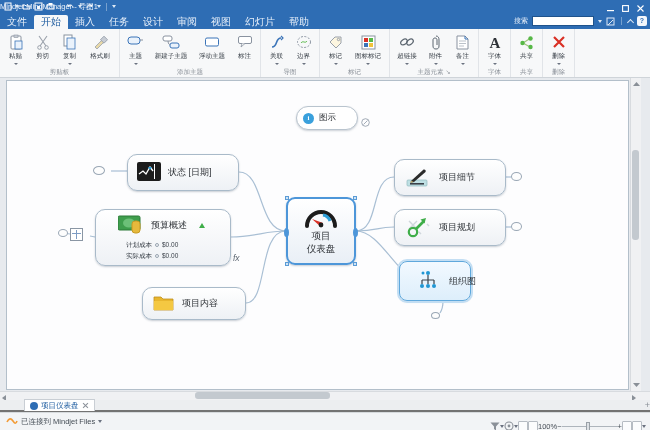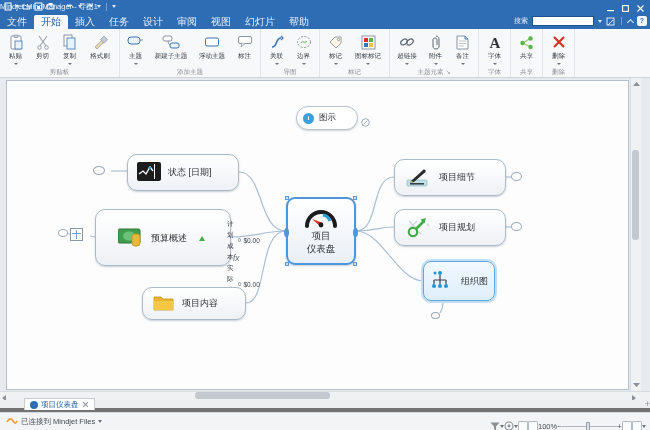--- a/index.html
+++ b/index.html
@@ -62,21 +62,21 @@
   .sqicon::before { content:""; position:absolute; left:1px; right:1px; top:4px; border-top:1px solid #7d9cc4; }
   .sqicon::after { content:""; position:absolute; left:5px; top:1px; bottom:1px; border-left:1px solid #7d9cc4; }
 
   
   .hscroll { left:0; top:391px; width:650px; height:9px; background:#f0f1f3; border-top:1px solid #d8dbdf; display:flex; align-items:center; }
   .hthumb { position:absolute; left:195px; top:392px; width:135px; height:7px; background:#c3c9cf; border-radius:3px; }
   .vscroll { left:630px; top:78px; width:11px; height:313px; background:#f0f1f3; border-left:1px solid #d8dbdf; }
   .vthumb { position:absolute; left:632px; top:150px; width:7px; height:90px; background:#c3c9cf; border-radius:3px; }
 
   
-  .tabstrip { left:0; top:400px; width:650px; height:12px; background:#eceef0; border-bottom:4px solid #737373; display:flex; align-items:center;justify-content:space-between; }
+  .tabstrip { left:0; top:400px; width:650px; height:12px; background:#eceef0; border-bottom:2px solid #737373; display:flex; align-items:center;justify-content:space-between; }
   .doctab { margin-left:24px; height:12px; background:#fff; border:1px solid #c9ced4; border-bottom:none; display:flex; align-items:center; gap:3px; padding:0 5px; }
   .doctab .dlab { color:#1f5da0; font-size:7.5px; }
   .docicon { width:8px; height:8px; border-radius:50%; background:#2e6db4; }
   .closex { position:relative; width:7px; height:7px; }
   .closex::before,.closex::after { content:""; position:absolute; left:0; top:3px; width:7px; height:1px; background:#8a9098; }
   .closex::before { transform:rotate(45deg); } .closex::after { transform:rotate(-45deg); }
 
   
   .statusbar { left:0; top:412px; width:650px; height:18px; background:#f2f4f6; border-top:1px solid #d6dadd; display:flex; align-items:center; font-size:7.5px; color:#444c55; }
   .sleft { display:flex; align-items:center; gap:3px; padding-left:6px; }
@@ -459,21 +459,21 @@
   <div class="node" style="left:127px; top:154px; width:112px; height:37px; padding-left:9px; gap:7px;">
     <span><svg width="24" height="19">
           <rect x="0" y="0" width="24" height="19" rx="2" fill="#1c1c1c"></rect>
           <path d="M2 12 L6 9 L9 12 L13 5 L16 9" fill="none" stroke="#fff" stroke-width="1.3"></path>
           <path d="M17.5 2 L17.5 17" stroke="#fff" stroke-width="1"></path>
           <path d="M11 5 L15 5 L13 8 Z" fill="#2e9fd8"></path>
         </svg></span>
     <span class="nlab">状态 [日期]</span>
   </div>
 
-  <div class="node" style="left:95px; top:209px; width:136px; height:57px; flex-direction:row; align-items:stretch; justify-content:flex-start; padding:5px 8px 3px 8px;">
+  <div class="node" style="left:95px; top:209px; width:136px; height:57px; flex-direction:column; align-items:stretch; justify-content:flex-start; padding:5px 8px 3px 8px;">
     <div style="display:flex; align-items:center; gap:7px; padding-left:14px;">
       <span><svg width="26" height="19">
             <rect x="0" y="1" width="22" height="14" rx="1.5" fill="#3f9e4d" stroke="#2c7a38"></rect>
             <ellipse cx="11" cy="8" rx="6" ry="4.5" fill="#6cc078"></ellipse>
             <rect x="14" y="6" width="8" height="12" rx="3" fill="#e6b93c" stroke="#c79a23"></rect>
           </svg></span>
       <span class="nlab">预算概述</span>
       <span class="rollup"></span>
     </div>
     <div class="props" style="margin-top:3px; padding-left:22px;">
@@ -513,21 +513,21 @@
     <span><svg width="26" height="22">
           <path d="M4 5 L12 13 M12 5 L4 13" stroke="#cfd6dc" stroke-width="1.4"></path>
           <path d="M14 16 L16 18 M22 8 L24 10" stroke="#cfd6dc" stroke-width="1.4"></path>
           <circle cx="8" cy="16" r="4.2" fill="none" stroke="#3fae49" stroke-width="2.2"></circle>
           <path d="M11 13 L19 5" stroke="#3fae49" stroke-width="2.6"></path>
           <path d="M15.5 3.5 L21 2 L19.5 7.5 Z" fill="#3fae49"></path>
         </svg></span>
     <span class="nlab">项目规划</span>
   </div>
 
-  <div class="node org" style="left:423px; top:261px; width:72px; height:40px; padding-left:8px; gap:7px;">
+  <div class="node org" style="left:399px; top:261px; width:72px; height:40px; padding-left:20px; gap:7px;">
     <span><svg width="22" height="20">
           <path d="M8 5 L8 10 M2 10 L14 10 M2 10 L2 14 M8 10 L8 14 M14 10 L14 14" stroke="#3a4149" stroke-width="1.2" fill="none"></path>
           <circle cx="8" cy="3" r="2" fill="#2196d3"></circle>
           <circle cx="3" cy="3" r="1.5" fill="#2196d3"></circle>
           <circle cx="2" cy="16" r="2" fill="#2196d3"></circle>
           <circle cx="8" cy="16" r="2" fill="#2196d3"></circle>
           <circle cx="14" cy="16" r="2" fill="#2196d3"></circle>
         </svg></span>
     <span class="nlab">组织图</span>
   </div>

